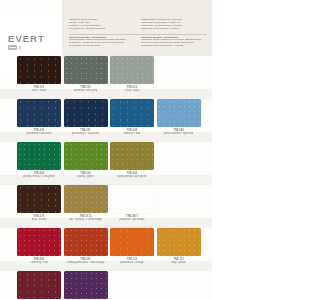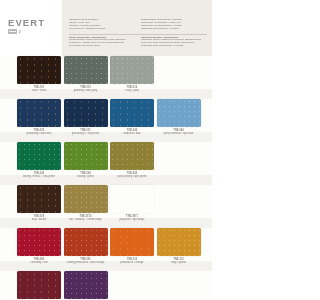--- a/index.html
+++ b/index.html
@@ -14,21 +14,21 @@
   .page{
     position:absolute;inset:0;
     background:#fdfdfc;
   }
 
   
   .header{
     position:absolute;left:0;top:0;width:212px;height:56px;
   }
   .brand-zone{
-    position:absolute;left:0;top:0;width:62px;height:56px;
+    position:absolute;left:0;top:16px;width:62px;height:56px;
     background:#ffffff;
   }
   .brand-title{
     position:absolute;left:8px;top:17px;
     font-size:9.5px;letter-spacing:1.1px;
     color:#8d8d8d;font-weight:700;
   }
   .brand-badge{
     position:absolute;left:8px;top:29px;
     display:flex;align-items:center;gap:1.5px;

